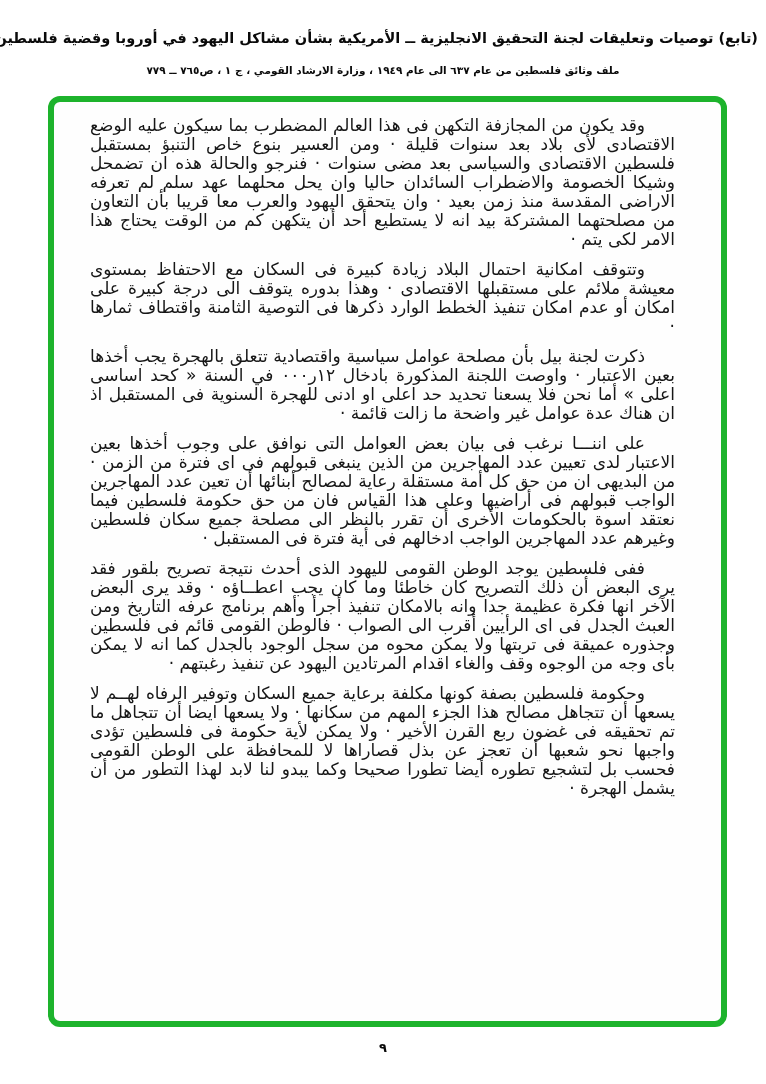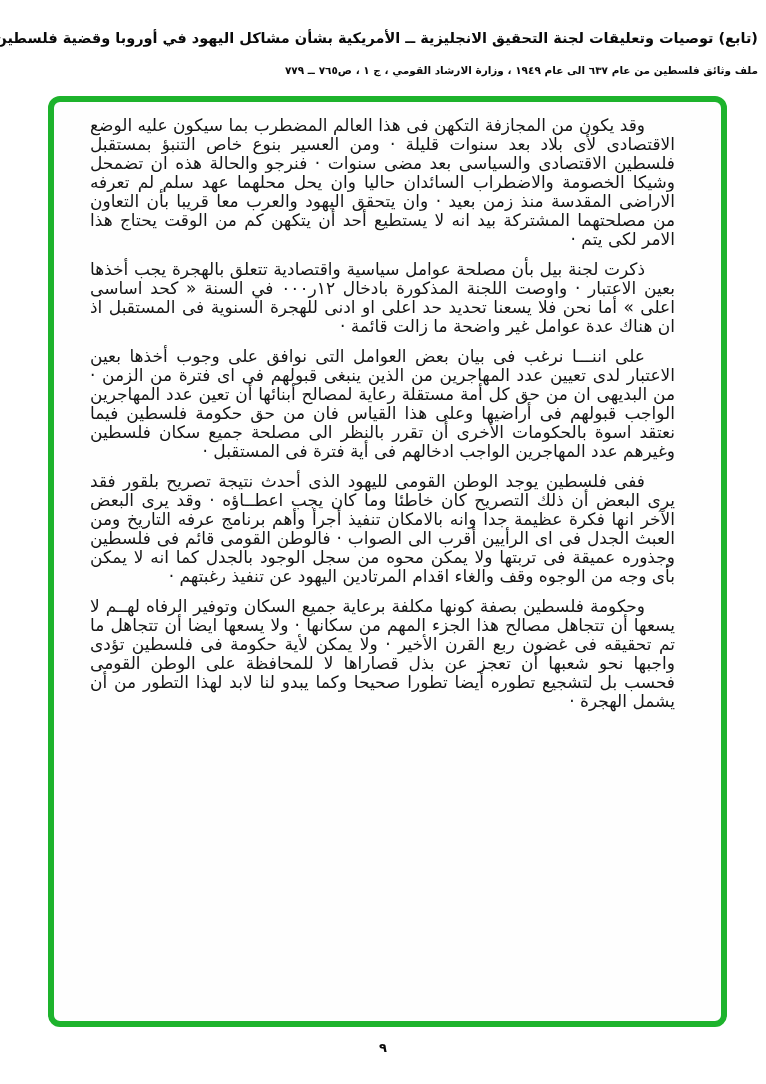--- a/index.html
+++ b/index.html
@@ -25,22 +25,22 @@
     font-weight: bold;
     font-size: 14.5px;
     white-space: nowrap;
     letter-spacing: 0;
     color: #0a0a0a;
   }
   .doc-source {
     position: absolute;
     top: 64px;
     left: 0;
-    right: 8px;
-    text-align: right;
+    right: 0;
+    text-align: center;
     direction: rtl;
     font-weight: bold;
     font-size: 10.5px;
     color: #0a0a0a;
   }
   .green-frame {
     position: absolute;
     left: 48px;
     top: 96px;
     width: 679px;
@@ -82,20 +82,21 @@
 </head>
 <body>
 
 <div class="doc-title">(تابع) توصيات وتعليقات لجنة التحقيق الانجليزية ــ الأمريكية بشأن مشاكل اليهود في أوروبا وقضية فلسطين ١٩٤٦</div>
 
 <div class="doc-source">ملف وثائق فلسطين من عام ٦٣٧ الى عام ١٩٤٩ ، وزارة الارشاد القومي ، ج ١ ، ص٧٦٥ ــ ٧٧٩</div>
 
 <div class="green-frame">
   <div class="body-text">
     <p>وقد يكون من المجازفة التكهن فى هذا العالم المضطرب بما سيكون عليه الوضع الاقتصادى لأى بلاد بعد سنوات قليلة · ومن العسير بنوع خاص التنبؤ بمستقبل فلسطين الاقتصادى والسياسى بعد مضى سنوات · فنرجو والحالة هذه ان تضمحل وشيكا الخصومة والاضطراب السائدان حاليا وان يحل محلهما عهد سلم لم تعرفه الاراضى المقدسة منذ زمن بعيد · وان يتحقق اليهود والعرب معا قريبا بأن التعاون من مصلحتهما المشتركة بيد انه لا يستطيع أحد أن يتكهن كم من الوقت يحتاج هذا الامر لكى يتم ·</p>
+    <p>وتتوقف امكانية احتمال البلاد زيادة كبيرة فى السكان مع الاحتفاظ بمستوى معيشة ملائم على مستقبلها الاقتصادى · وهذا بدوره يتوقف الى درجة كبيرة على امكان أو عدم امكان تنفيذ الخطط الوارد ذكرها فى التوصية الثامنة واقتطاف ثمارها ·</p>
     <p>ذكرت لجنة بيل بأن مصلحة عوامل سياسية واقتصادية تتعلق بالهجرة يجب أخذها بعين الاعتبار · واوصت اللجنة المذكورة بادخال ١٢ر٠٠٠ في السنة « كحد اساسى اعلى » أما نحن فلا يسعنا تحديد حد اعلى او ادنى للهجرة السنوية فى المستقبل اذ ان هناك عدة عوامل غير واضحة ما زالت قائمة ·</p>
     <p>على اننـــا نرغب فى بيان بعض العوامل التى نوافق على وجوب أخذها بعين الاعتبار لدى تعيين عدد المهاجرين من الذين ينبغى قبولهم فى اى فترة من الزمن · من البديهى ان من حق كل أمة مستقلة رعاية لمصالح أبنائها أن تعين عدد المهاجرين الواجب قبولهم فى أراضيها وعلى هذا القياس فان من حق حكومة فلسطين فيما نعتقد اسوة بالحكومات الأخرى أن تقرر بالنظر الى مصلحة جميع سكان فلسطين وغيرهم عدد المهاجرين الواجب ادخالهم فى أية فترة فى المستقبل ·</p>
     <p>ففى فلسطين يوجد الوطن القومى لليهود الذى أحدث نتيجة تصريح بلقور فقد يرى البعض أن ذلك التصريح كان خاطئا وما كان يجب اعطــاؤه · وقد يرى البعض الآخر انها فكرة عظيمة جدا وانه بالامكان تنفيذ أجرأ وأهم برنامج عرفه التاريخ ومن العبث الجدل فى اى الرأيين أقرب الى الصواب · فالوطن القومى قائم فى فلسطين وجذوره عميقة فى تربتها ولا يمكن محوه من سجل الوجود بالجدل كما انه لا يمكن بأى وجه من الوجوه وقف والغاء اقدام المرتادين اليهود عن تنفيذ رغبتهم ·</p>
     <p>وحكومة فلسطين بصفة كونها مكلفة برعاية جميع السكان وتوفير الرفاه لهــم لا يسعها أن تتجاهل مصالح هذا الجزء المهم من سكانها · ولا يسعها ايضا أن تتجاهل ما تم تحقيقه فى غضون ربع القرن الأخير · ولا يمكن لأية حكومة فى فلسطين تؤدى واجبها نحو شعبها أن تعجز عن بذل قصاراها لا للمحافظة على الوطن القومى فحسب بل لتشجيع تطوره أيضا تطورا صحيحا وكما يبدو لنا لابد لهذا التطور من أن يشمل الهجرة ·</p>
 
   </div>
 </div>
 
 <div class="page-num">٩</div>
 

